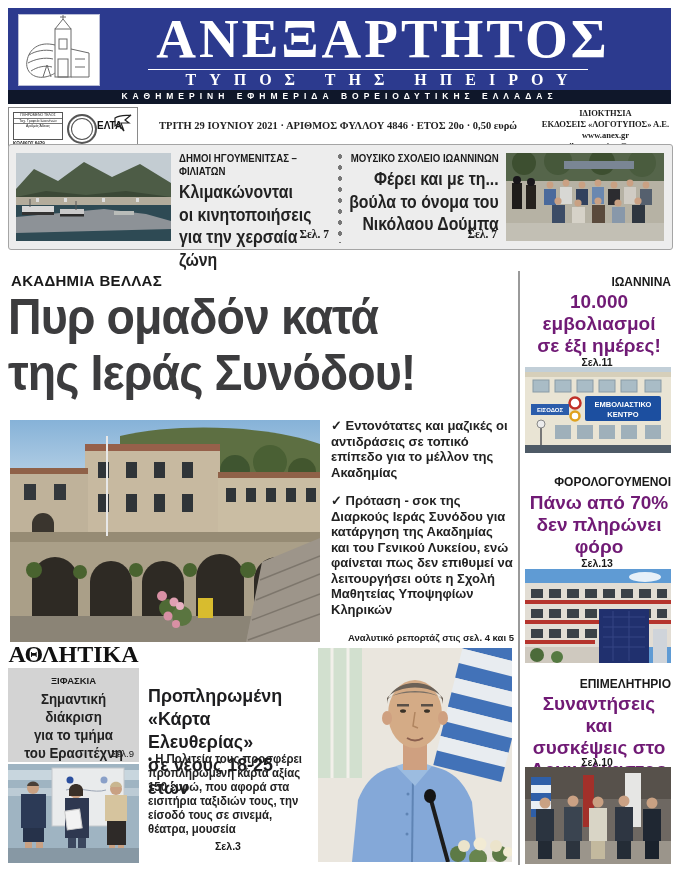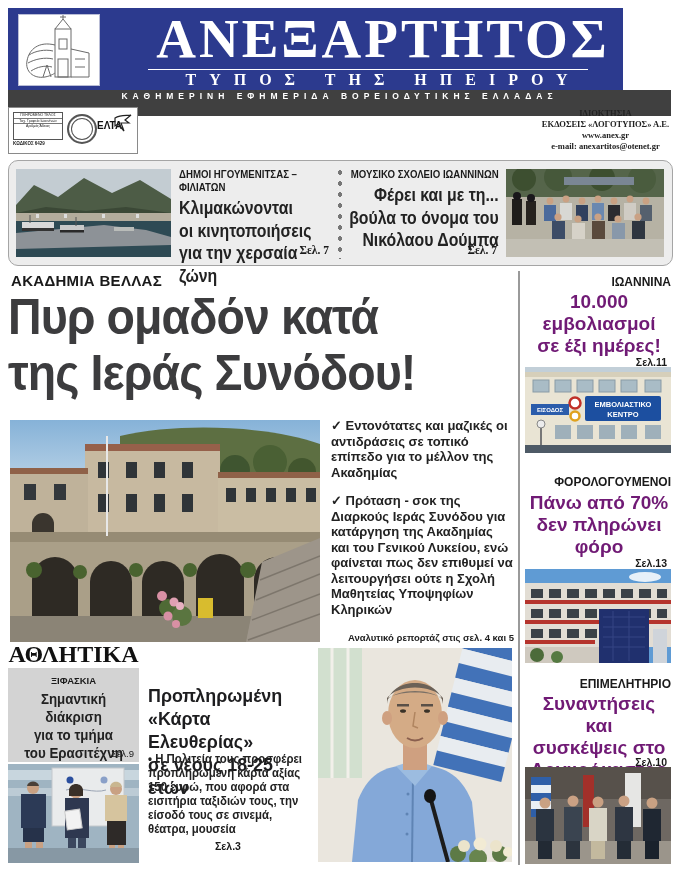--- a/index.html
+++ b/index.html
@@ -1,45 +1,45 @@
 <!DOCTYPE html>
 <html><head>
 <meta charset="utf-8">
 <style>
   html,body{margin:0;padding:0;background:#fff;}
   .page{position:relative;width:679px;height:870px;background:#fff;overflow:hidden;
         font-family:"Liberation Sans",sans-serif;color:#1a1a1a;}
   .abs{position:absolute;}
   .ml{white-space:pre-line;}
   
-  .mast{left:8px;top:8px;width:615px;height:82px;background:#2c3a8e;}
+  .mast{left:8px;top:8px;width:663px;height:82px;background:#2c3a8e;}
   .logo-box{left:10px;top:6px;width:80px;height:70px;background:#fff;border:1px solid #b9bdd6;}
   .mast-title{left:95px;top:2px;width:560px;text-align:center;color:#fff;
       font-family:"Liberation Serif",serif;font-weight:bold;font-size:55px;letter-spacing:3px;line-height:58px;}
   .mast-rule{left:140px;width:440px;top:61px;height:1px;background:#fff;}
   .mast-sub{left:95px;top:63px;width:560px;text-align:center;color:#fff;
       font-family:"Liberation Serif",serif;font-weight:bold;font-size:16px;letter-spacing:13px;}
-  .tagline{left:8px;top:90px;width:663px;height:26px;background:#404040;color:#fff;
+  .tagline{left:8px;top:90px;width:663px;height:14px;background:#0f172a;color:#fff;
       text-align:center;font-size:8.5px;letter-spacing:5px;line-height:13px;font-weight:bold;}
   
   .postal{left:8px;top:107px;width:128px;height:45px;border:1px solid #8a8a8a;background:#fff;}
   .mini-box{left:4px;top:4px;width:48px;height:26px;border:1px solid #555;}
   .mini-line{font-size:3.5px;line-height:4.5px;text-align:center;border-bottom:1px solid #777;
       overflow:hidden;white-space:nowrap;color:#222;}
   .postal-code{left:4px;top:33px;width:60px;font-size:4.5px;color:#222;font-weight:bold;}
   .stamp-circle{left:58px;top:6px;width:26px;height:26px;border:2px solid #555;border-radius:50%;
       box-shadow:inset 0 0 0 2px #fff, inset 0 0 0 3px #555;}
   .elta{left:88px;top:12px;font-size:10px;font-weight:bold;color:#111;}
   .issue-line{left:140px;top:120px;width:396px;text-align:center;
       font-family:"Liberation Serif",serif;font-weight:bold;font-size:10.5px;color:#222;}
   .ownership{left:540px;top:108px;width:131px;text-align:center;
       font-family:"Liberation Serif",serif;font-weight:bold;font-size:8.5px;line-height:11px;color:#222;}
   
-  .teasers{left:8px;top:160px;width:663px;height:104px;background:#ededed;
-      border:1px solid #a5a5a5;border-radius:10px;}
+  .teasers{left:8px;top:144px;width:663px;height:104px;background:#ededed;
+      border:1px solid #a5a5a5;border-radius:3px;}
   .t-photo1{left:7px;top:8px;width:155px;height:88px;}
   .t-text1{left:170px;top:7px;width:152px;height:90px;}
   .t-kick{font-size:10.5px;font-weight:bold;line-height:13px;transform:scaleX(.92);transform-origin:left top;width:109%;}
   .t-kick-r{font-size:10.5px;font-weight:bold;line-height:13px;transform:scaleX(.92);transform-origin:right top;width:109%;margin-left:-9%;}
   .t-head{font-size:18px;font-weight:bold;line-height:22.5px;margin-top:3px;color:#222;
       transform:scaleX(.88);transform-origin:left top;width:113.6%;}
   .t-head-r{font-size:18px;font-weight:bold;line-height:22.5px;margin-top:3px;color:#222;
       transform:scaleX(.88);transform-origin:right top;width:113.6%;margin-left:-13.6%;}
   .t-page{position:absolute;right:2px;bottom:2px;font-family:"Liberation Serif",serif;
       font-weight:bold;font-size:11.5px;}
@@ -53,21 +53,21 @@
   .lead-head{left:8px;top:289px;width:548px;font-size:50px;line-height:56px;font-weight:bold;
       color:#3c3c3e;letter-spacing:-1px;transform:scaleX(.93);transform-origin:left top;}
   .lead-photo{left:10px;top:420px;width:310px;height:222px;}
   .lead-bullets{left:331px;top:418px;width:183px;font-size:13px;font-weight:bold;line-height:15.5px;color:#222;}
   .bullet{margin-bottom:13px;}
   .footnote{text-align:right;font-size:9.5px;font-weight:bold;margin-top:2px;}
   .vdiv{left:518px;top:271px;width:2px;height:594px;background:#9a9a9a;}
   
   .s-kick{left:527px;width:144px;text-align:right;font-size:12px;font-weight:bold;}
   .s-head{left:527px;width:144px;text-align:center;font-size:19px;font-weight:bold;line-height:22px;color:#701a75;}
-  .s-page{left:527px;width:140px;text-align:right;font-size:10.5px;font-weight:bold;}
+  .s-page{left:527px;width:140px;text-align:center;font-size:10.5px;font-weight:bold;}
   .s-photo{left:525px;width:146px;}
   
   .sports-title{left:8px;top:641px;width:131px;text-align:center;
       font-family:"Liberation Serif",serif;font-weight:bold;font-size:24px;color:#111;}
   .sports-panel{left:8px;top:668px;width:131px;height:94px;background:#d3d3d3;}
   .sp-kick{margin-top:7px;text-align:center;font-size:9.5px;font-weight:bold;}
   .sp-head{margin-top:4px;text-align:center;font-size:14.5px;line-height:18px;font-weight:bold;color:#222;
       transform:scaleX(.92);transform-origin:center top;}
   .sp-page{position:absolute;right:5px;bottom:3px;font-size:9.5px;font-weight:normal;}
   .sports-photo{left:8px;top:764px;width:131px;height:99px;}
@@ -116,20 +116,21 @@
       <div class="mini-line">Ταχ. Γραφείο Ιωαννίνων</div>
       <div class="mini-line" style="border-bottom:none;">Αριθμός Άδειας</div>
     </div>
     <div class="abs postal-code">ΚΩΔΙΚΟΣ 6429</div>
     <div class="abs stamp-circle"></div>
     <div class="abs elta">ΕΛΤΑ</div>
     <svg class="abs" style="left:104px;top:6px;" width="20" height="18" viewBox="0 0 20 18">
       <path d="M2,4 C8,0 14,2 18,1 L12,6 L16,9 L8,9 L11,17 L5,10 L2,12 Z" fill="none" stroke="#222" stroke-width="1.2"></path>
     </svg>
   </div>
+  <div class="abs issue-line">ΤΡΙΤΗ 29 ΙΟΥΝΙΟΥ 2021  ·  ΑΡΙΘΜΟΣ ΦΥΛΛΟΥ 4846  ·  ΕΤΟΣ 20ο  ·  0,50 ευρώ</div>
   <div class="abs ownership">
     <div>ΙΔΙΟΚΤΗΣΙΑ</div>
     <div>ΕΚΔΟΣΕΙΣ «ΛΟΓΟΤΥΠΟΣ» Α.Ε.</div>
     <div>www.anex.gr</div>
     <div>e-mail: anexartitos@otenet.gr</div>
   </div>
 
   <div class="abs teasers">
     <svg class="abs t-photo1" viewBox="0 0 155 88" preserveAspectRatio="none">
       <rect width="155" height="88" fill="#c3ccd2"></rect>

